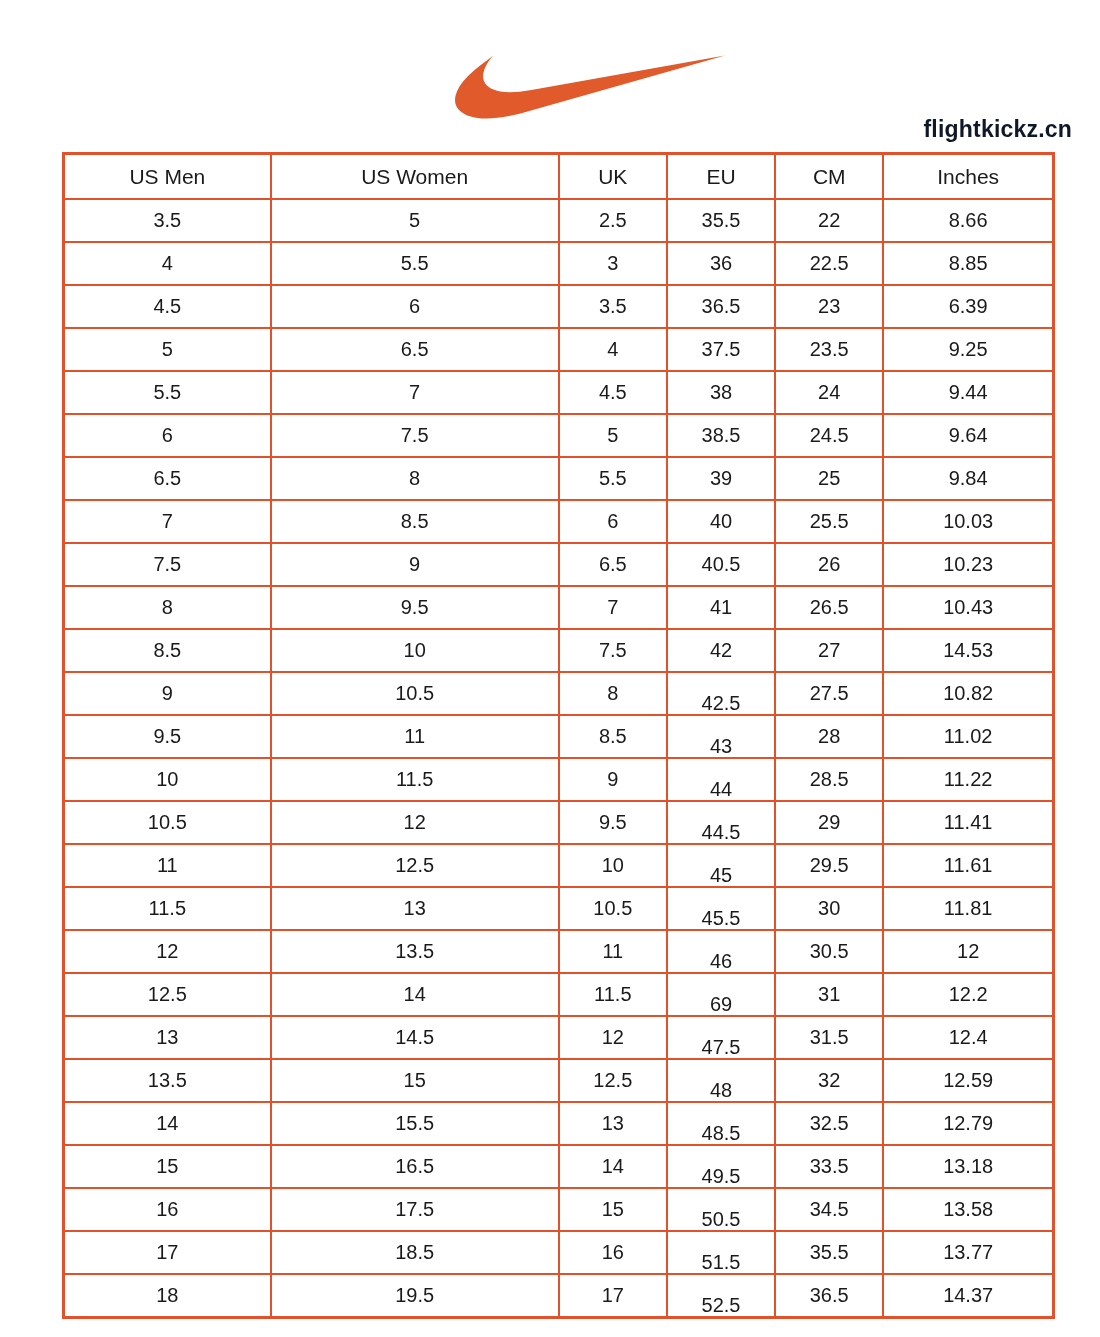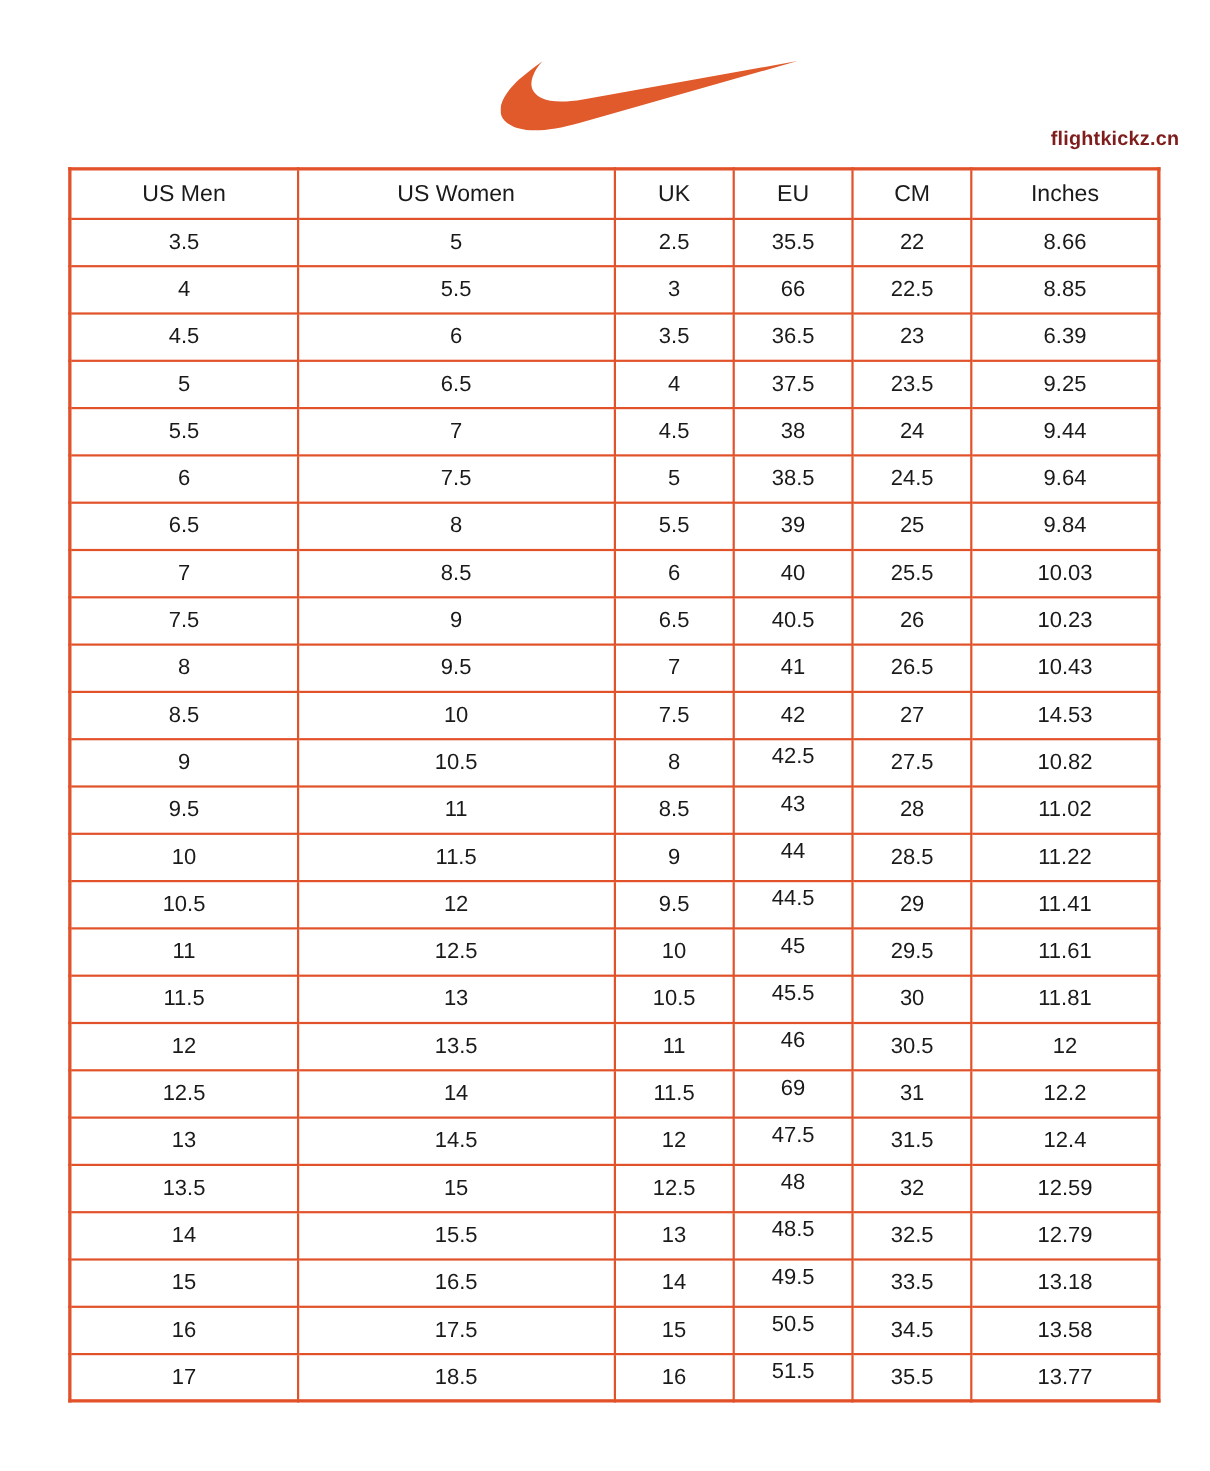--- a/index.html
+++ b/index.html
@@ -24,24 +24,24 @@
     left: 455px;
     top: 30px;
     width: 270px;
     height: 90px;
   }
   .logo svg { display: block; width: 100%; height: 100%; }
   .watermark {
     position: absolute;
     top: 116px;
     right: 28px;
-    font-size: 18px;
+    font-size: 23px;
     font-weight: 600;
     letter-spacing: 0.2px;
-    color: #7f1d1d;
+    color: #0f172a;
   }
   .table-wrap {
     position: absolute;
     left: 30px;
     top: 152px;
     width: 1052px;
     display: flex;
     align-items: flex-end;
   }
   .side-bar {
@@ -68,21 +68,21 @@
     color: var(--text);
     padding: 0;
     line-height: 1.1;
   }
   table.size-table th {
     height: 45px;
     font-size: 21px;
   }
   table.size-table td.eu-raised {
     vertical-align: top;
-    padding-top: 4px;
+    padding-top: 19px;
   }
 </style>
 </head>
 <body>
 
 <div class="page">
 
   <div class="logo">
     <svg viewBox="0 4.4 24 12" preserveAspectRatio="none" xmlns="http://www.w3.org/2000/svg" fill="#E05A2B" aria-hidden="true">
       <path d="M24 7.8L6.442 15.276c-1.456.616-2.679.925-3.668.925-1.12 0-1.933-.392-2.437-1.177-.317-.504-.41-1.143-.28-1.918.13-.775.476-1.6 1.036-2.478.467-.71 1.232-1.643 2.297-2.8a6.122 6.122 0 0 0-.784 1.848c-.28 1.195-.028 2.072.756 2.632.373.261.886.392 1.54.392.523 0 1.111-.084 1.764-.252L24 7.8z"></path>
@@ -110,21 +110,21 @@
             <td>5</td>
             <td>2.5</td>
             <td>35.5</td>
             <td>22</td>
             <td>8.66</td>
           </tr>
           <tr>
             <td>4</td>
             <td>5.5</td>
             <td>3</td>
-            <td>66</td>
+            <td>36</td>
             <td>22.5</td>
             <td>8.85</td>
           </tr>
           <tr>
             <td>4.5</td>
             <td>6</td>
             <td>3.5</td>
             <td>36.5</td>
             <td>23</td>
             <td>6.39</td>
@@ -298,18 +298,26 @@
             <td>13.58</td>
           </tr>
           <tr>
             <td>17</td>
             <td>18.5</td>
             <td>16</td>
             <td class="eu-raised">51.5</td>
             <td>35.5</td>
             <td>13.77</td>
           </tr>
+          <tr>
+            <td>18</td>
+            <td>19.5</td>
+            <td>17</td>
+            <td class="eu-raised">52.5</td>
+            <td>36.5</td>
+            <td>14.37</td>
+          </tr>
         </tbody>
     </table>
     <div class="side-bar right"></div>
   </div>
 
 </div>
 
 </body></html>

